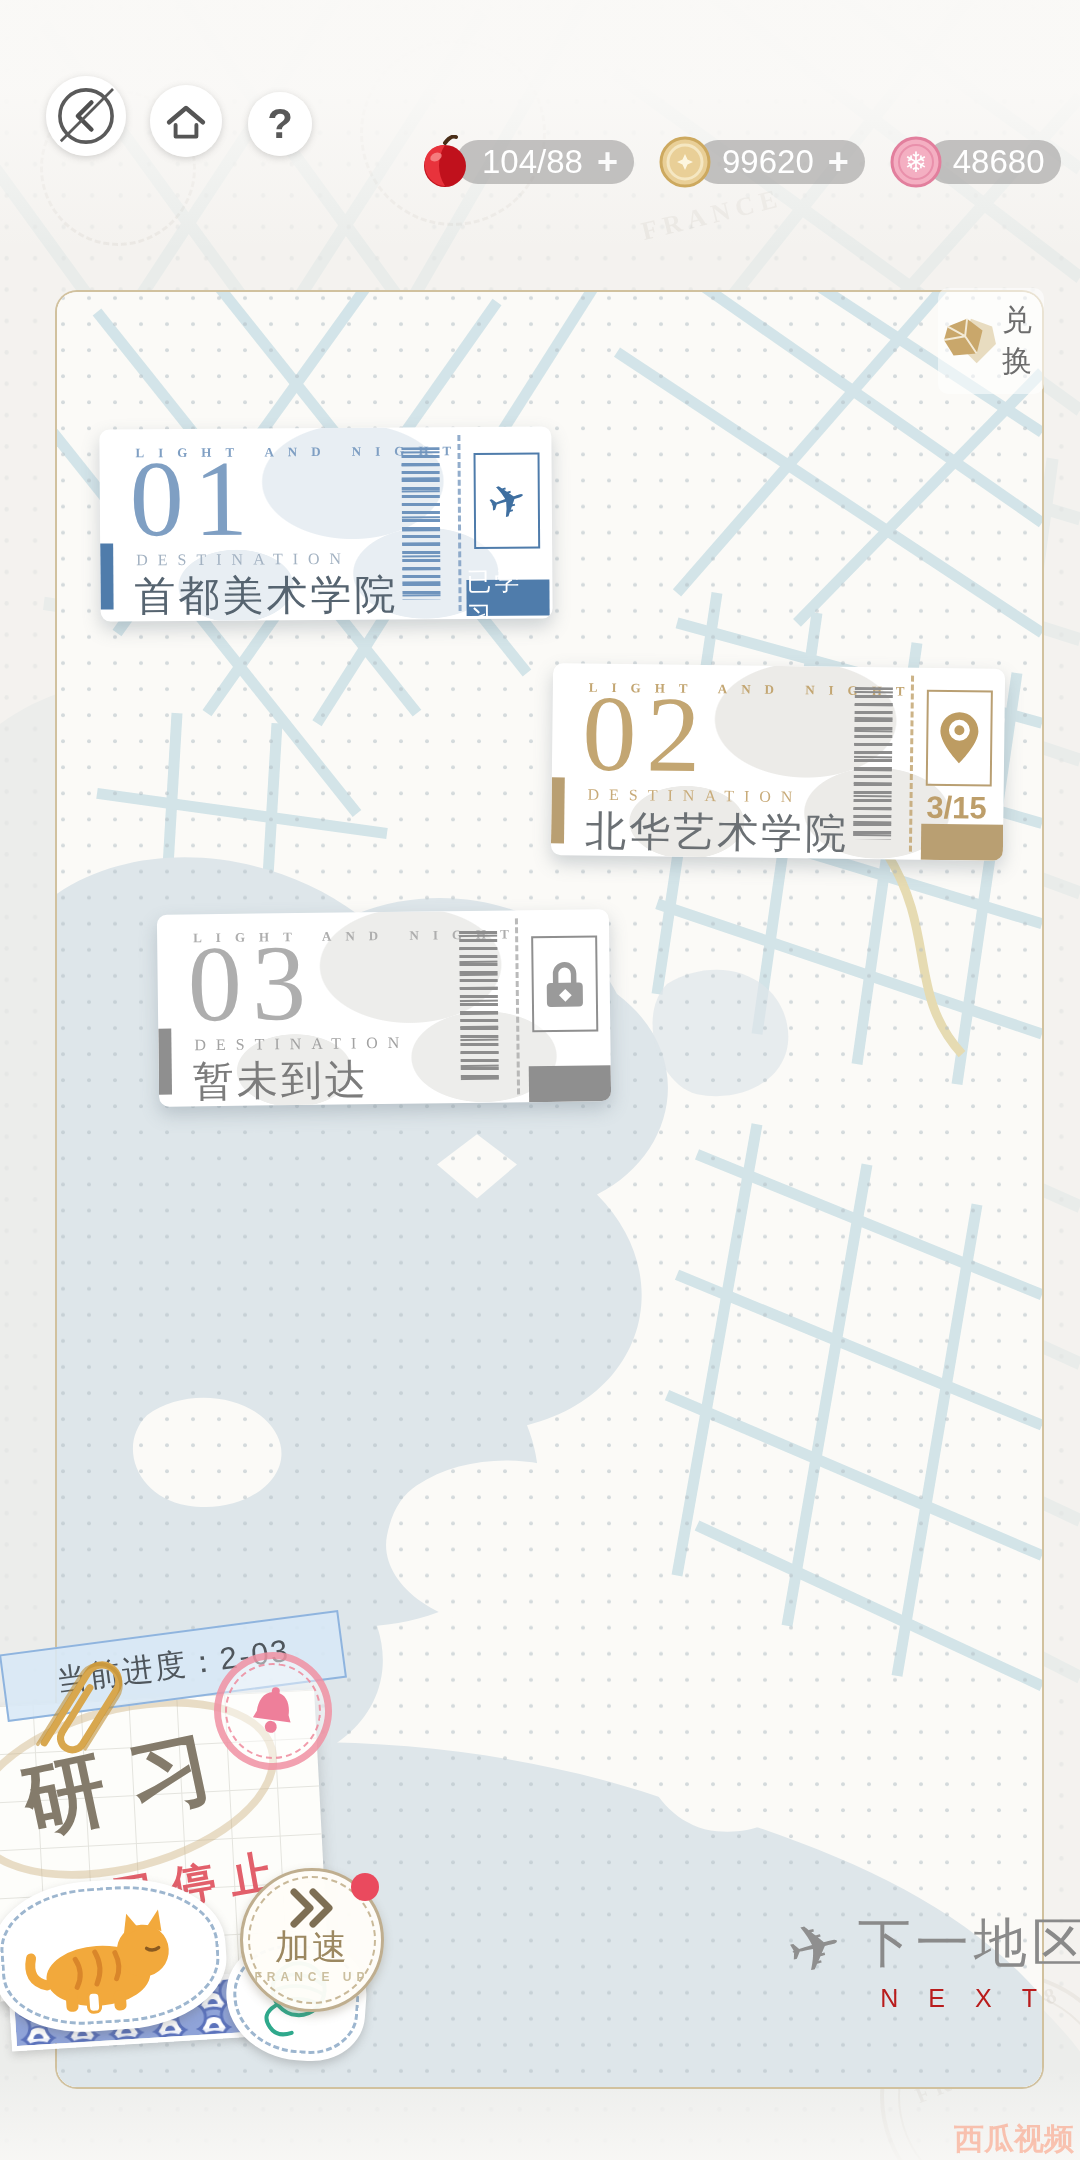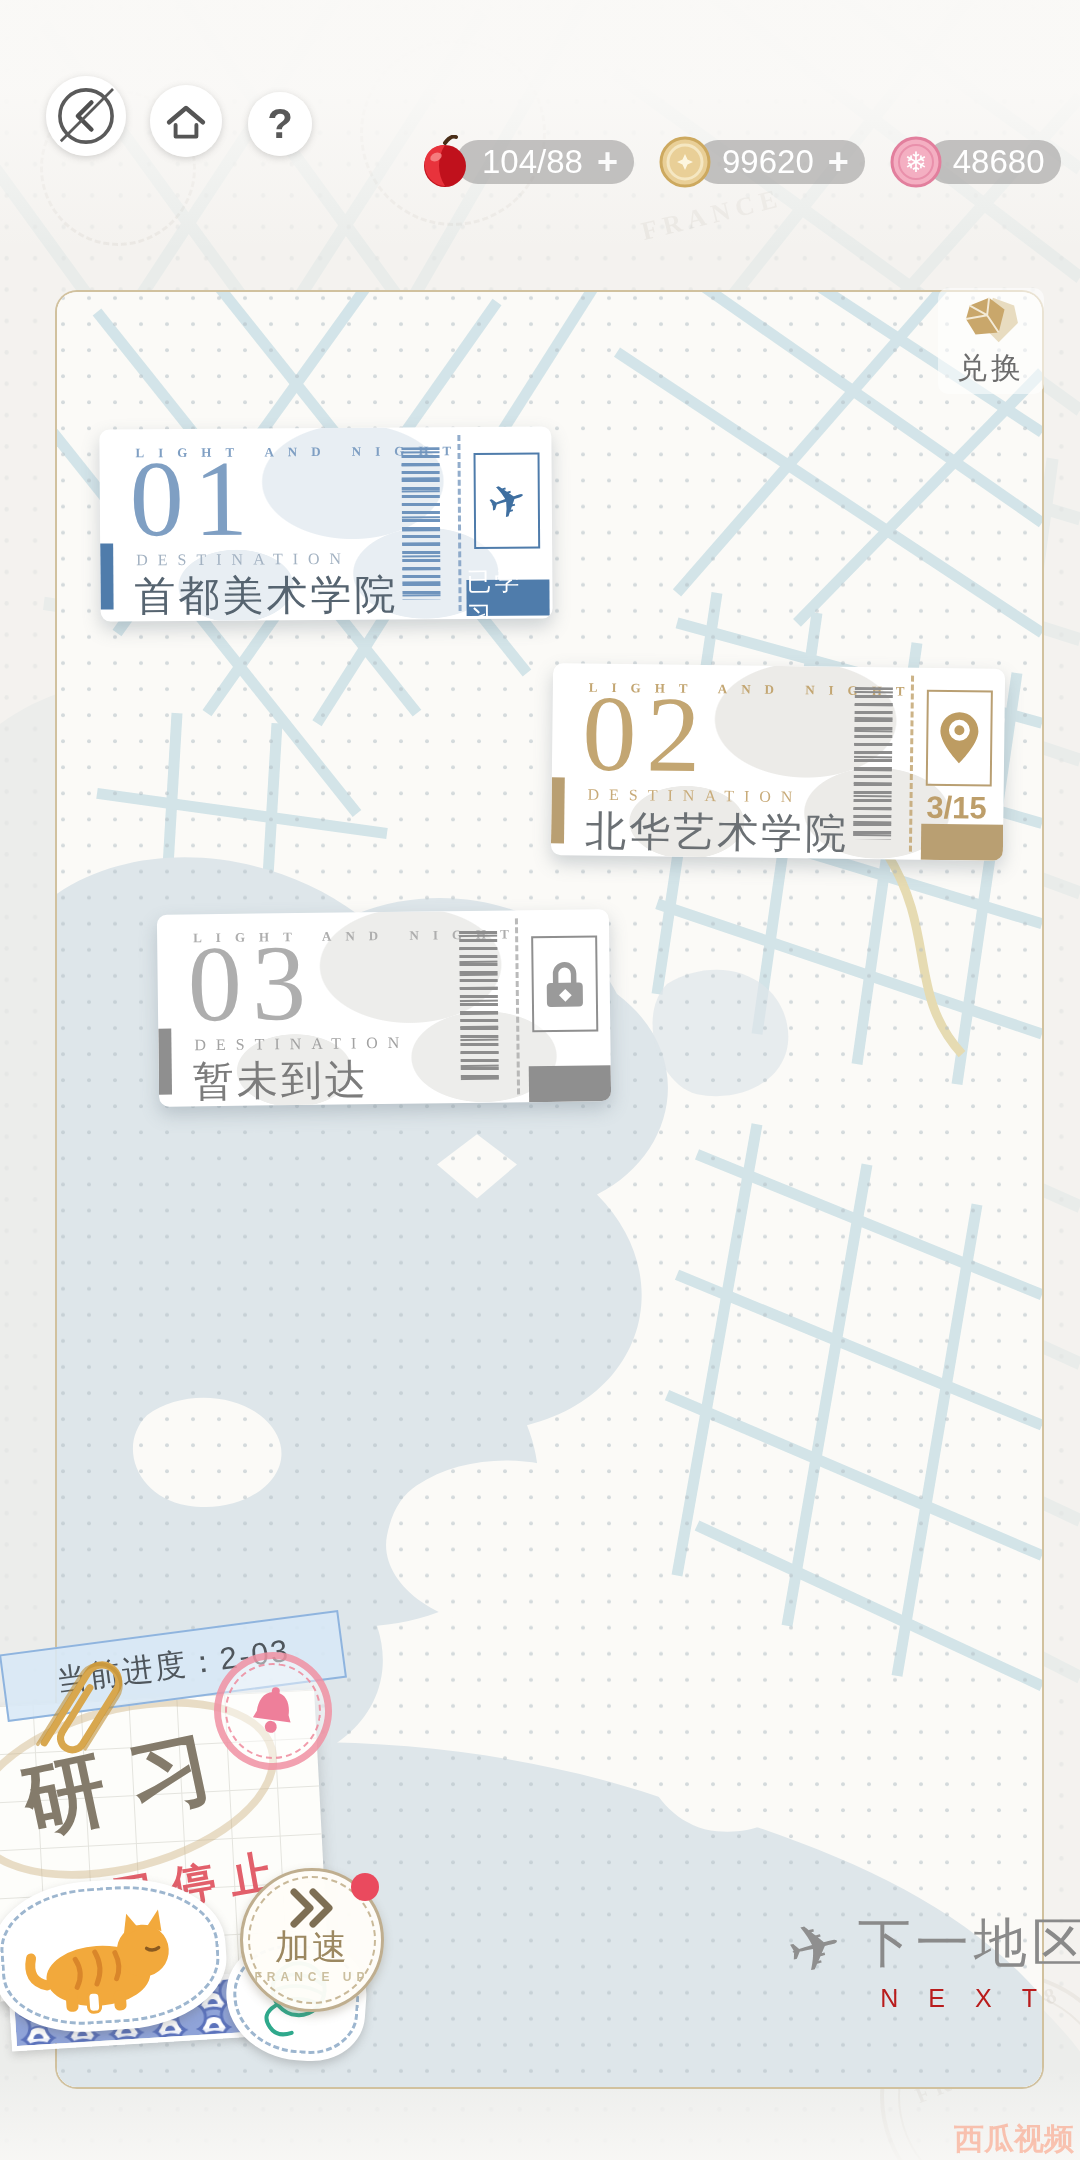--- a/index.html
+++ b/index.html
@@ -28,21 +28,21 @@
   #btn-home{left:150px;top:85px;width:72px;height:72px;}
   #btn-help{left:248px;top:92px;width:64px;height:64px;font-size:42px;font-weight:bold;color:#585858;}
   .cur-row{position:absolute;left:418px;top:104px;height:52px;display:flex;align-items:center;gap:24px;z-index:5;margin-top:32px;}
   .cur{display:flex;align-items:center;}
   .cur .cicon{width:54px;height:54px;z-index:2;margin-right:-16px;flex:none;}
   .pill{height:44px;border-radius:22px;background:rgba(150,147,148,.55);color:#fff;
     display:flex;align-items:center;font-size:33px;padding:0 16px 0 26px;gap:14px;white-space:nowrap;}
   .pill .plus{font-size:36px;font-weight:bold;opacity:.95;}
   
   .exchange{position:absolute;left:938px;top:288px;width:106px;height:106px;z-index:3;
-    background:rgba(255,255,255,.55);border-radius:10px;display:flex;flex-direction:column;
+    background:rgba(255,255,255,.55);border-radius:10px;display:flex;flex-direction:row;
     align-items:center;justify-content:center;gap:2px;}
   .exchange .lbl{font-size:30px;color:#6d6d6d;letter-spacing:4px;}
   
   .ticket{position:absolute;width:452px;height:192px;background:#fff;border-radius:10px;z-index:2;
     box-shadow:0 8px 18px rgba(100,115,130,.30);overflow:hidden;}
   .ticket::before{content:"";position:absolute;inset:0;background:
     radial-gradient(150px 95px at 56% 28%,var(--blob) 60%,transparent 61%),
     radial-gradient(120px 75px at 72% 76%,var(--blob) 60%,transparent 61%),
     radial-gradient(95px 60px at 30% 82%,var(--blob) 60%,transparent 61%);}
   .t-blue{--acc:#7f9fc3;--acc2:#4f7cab;--label:#a3b2c2;--name:#566470;--bar:#6f94bd;--blob:#e8eef3;}

